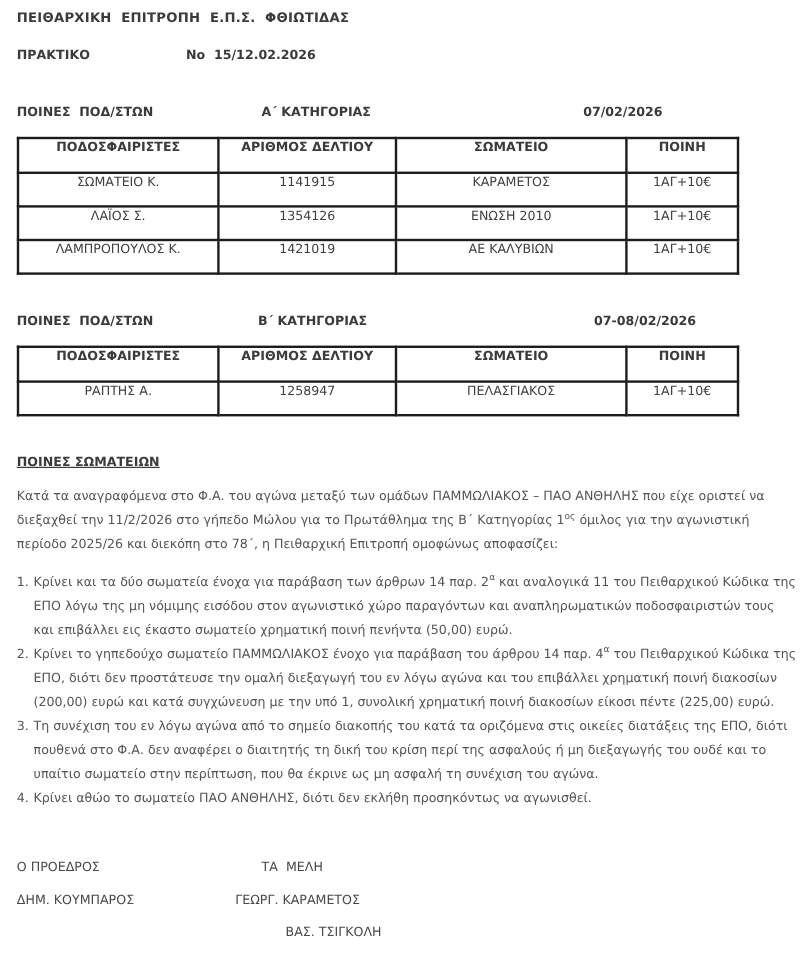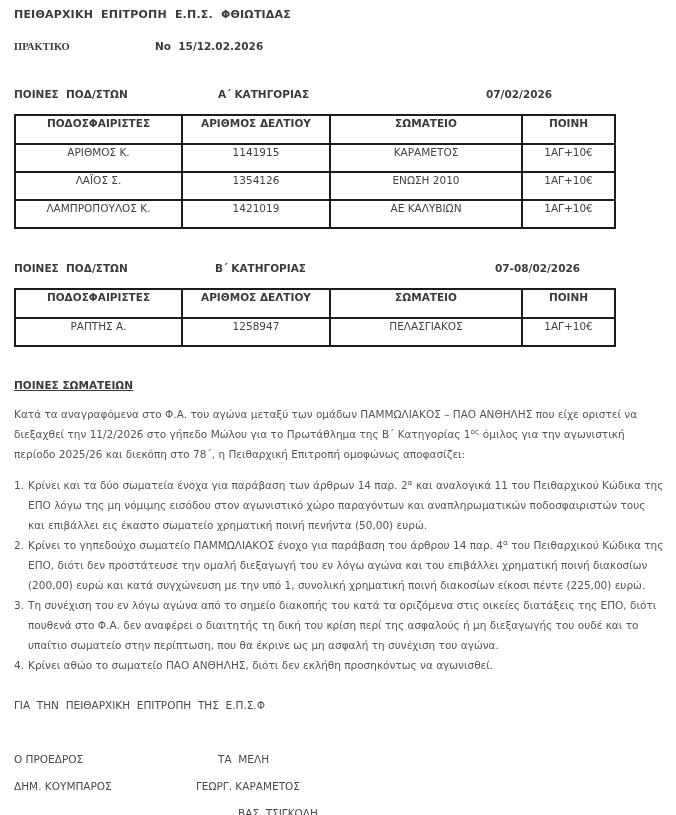--- a/index.html
+++ b/index.html
@@ -11,21 +11,21 @@
     background:#fff;
     font-family:"DejaVu Sans","Liberation Sans",sans-serif;
     font-size:10.5px;
     color:#555555;
     overflow:hidden;
   }
   .keepsp{white-space:pre-wrap;}
   .b{font-weight:bold;color:#3b3b3b;}
   .doc-title{margin:0;font-size:11px;letter-spacing:0.2px;}
   .minutes-line{margin-top:19px;}
-  .minutes-label{display:inline-block;width:141px;font-family:Liberation Serif, serif;}
+  .minutes-label{display:inline-block;width:141px;}
   .section-head{position:relative;height:14px;}
   .sh-a{margin-top:36px;}
   .sh-b{margin-top:33px;}
   .sh-center{position:absolute;left:204px;top:0;}
   .sh-b .sh-center{left:201px;}
   .sh-right{position:absolute;left:472px;top:0;}
   .sh-b .sh-right{left:481px;}
   table.ptable{
     border-collapse:collapse;
     margin-top:12px;
@@ -88,21 +88,21 @@
     <thead>
       <tr>
         <th>ΠΟΔΟΣΦΑΙΡΙΣΤΕΣ</th>
         <th>ΑΡΙΘΜΟΣ ΔΕΛΤΙΟΥ</th>
         <th>ΣΩΜΑΤΕΙΟ</th>
         <th>ΠΟΙΝΗ</th>
       </tr>
     </thead>
     <tbody>
       <tr>
-        <td>ΑΡΙΘΜΟΣ Κ.</td>
+        <td>ΣΩΜΑΤΕΙΟ Κ.</td>
         <td>1141915</td>
         <td>ΚΑΡΑΜΕΤΟΣ</td>
         <td>1ΑΓ+10€</td>
       </tr>
       <tr>
         <td>ΛΑΪΟΣ Σ.</td>
         <td>1354126</td>
         <td>ΕΝΩΣΗ 2010</td>
         <td>1ΑΓ+10€</td>
       </tr>
@@ -162,21 +162,20 @@
     <li>
       <span class="num">3.</span>
       <span class="txt"><span>Τη συνέχιση του εν λόγω αγώνα από το σημείο διακοπής του κατά τα οριζόμενα στις οικείες διατάξεις της ΕΠΟ, διότι πουθενά στο Φ.Α. δεν αναφέρει ο διαιτητής τη δική του κρίση περί της ασφαλούς ή μη διεξαγωγής του ουδέ και το υπαίτιο σωματείο στην περίπτωση, που θα έκρινε ως μη ασφαλή τη συνέχιση του αγώνα.</span><sup class="sp"></sup><span></span></span>
     </li>
     <li>
       <span class="num">4.</span>
       <span class="txt"><span>Κρίνει αθώο το σωματείο ΠΑΟ ΑΝΘΗΛΗΣ, διότι δεν εκλήθη προσηκόντως να αγωνισθεί.</span><sup class="sp"></sup><span></span></span>
     </li>
   </ol>
 
-  <div class="committee-line keepsp" style="color:#4a4a4a;">ΓΙΑ  ΤΗΝ  ΠΕΙΘΑΡΧΙΚΗ  ΕΠΙΤΡΟΠΗ  ΤΗΣ  Ε.Π.Σ.Φ</div>
 
   <div class="roles-line">
     <span>Ο ΠΡΟΕΔΡΟΣ</span>
     <span class="pos-members keepsp">ΤΑ  ΜΕΛΗ</span>
   </div>
 
   <div class="names-line">
     <span>ΔΗΜ. ΚΟΥΜΠΑΡΟΣ</span>
     <span class="pos-member1">ΓΕΩΡΓ. ΚΑΡΑΜΕΤΟΣ</span>
   </div>

